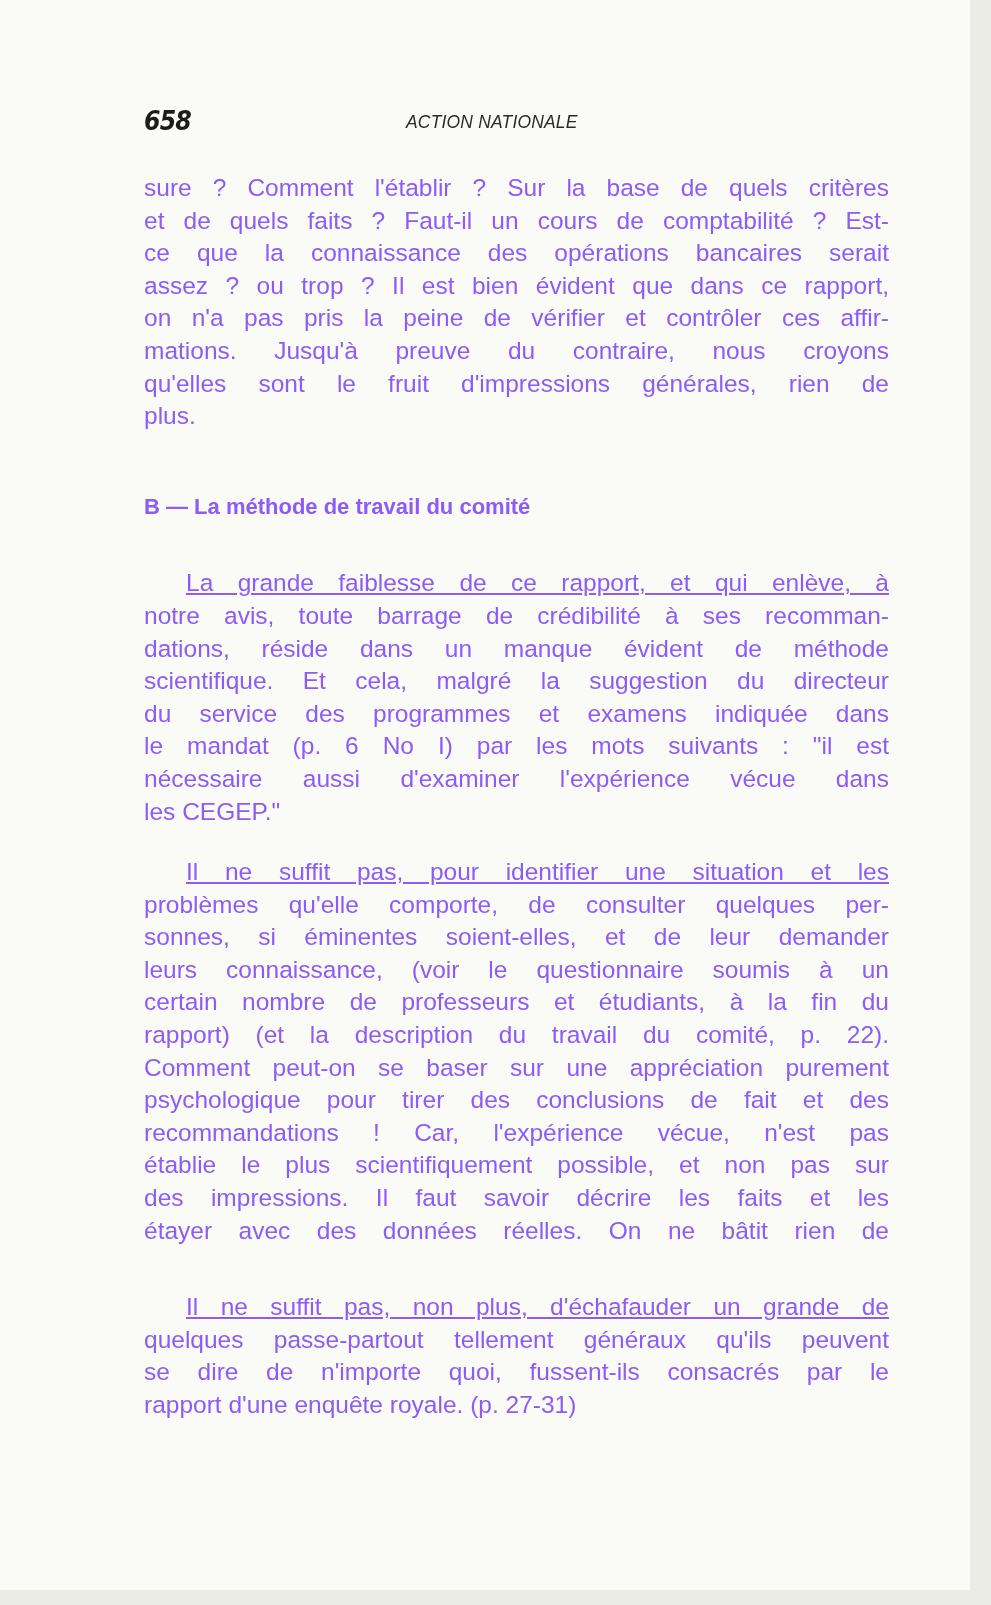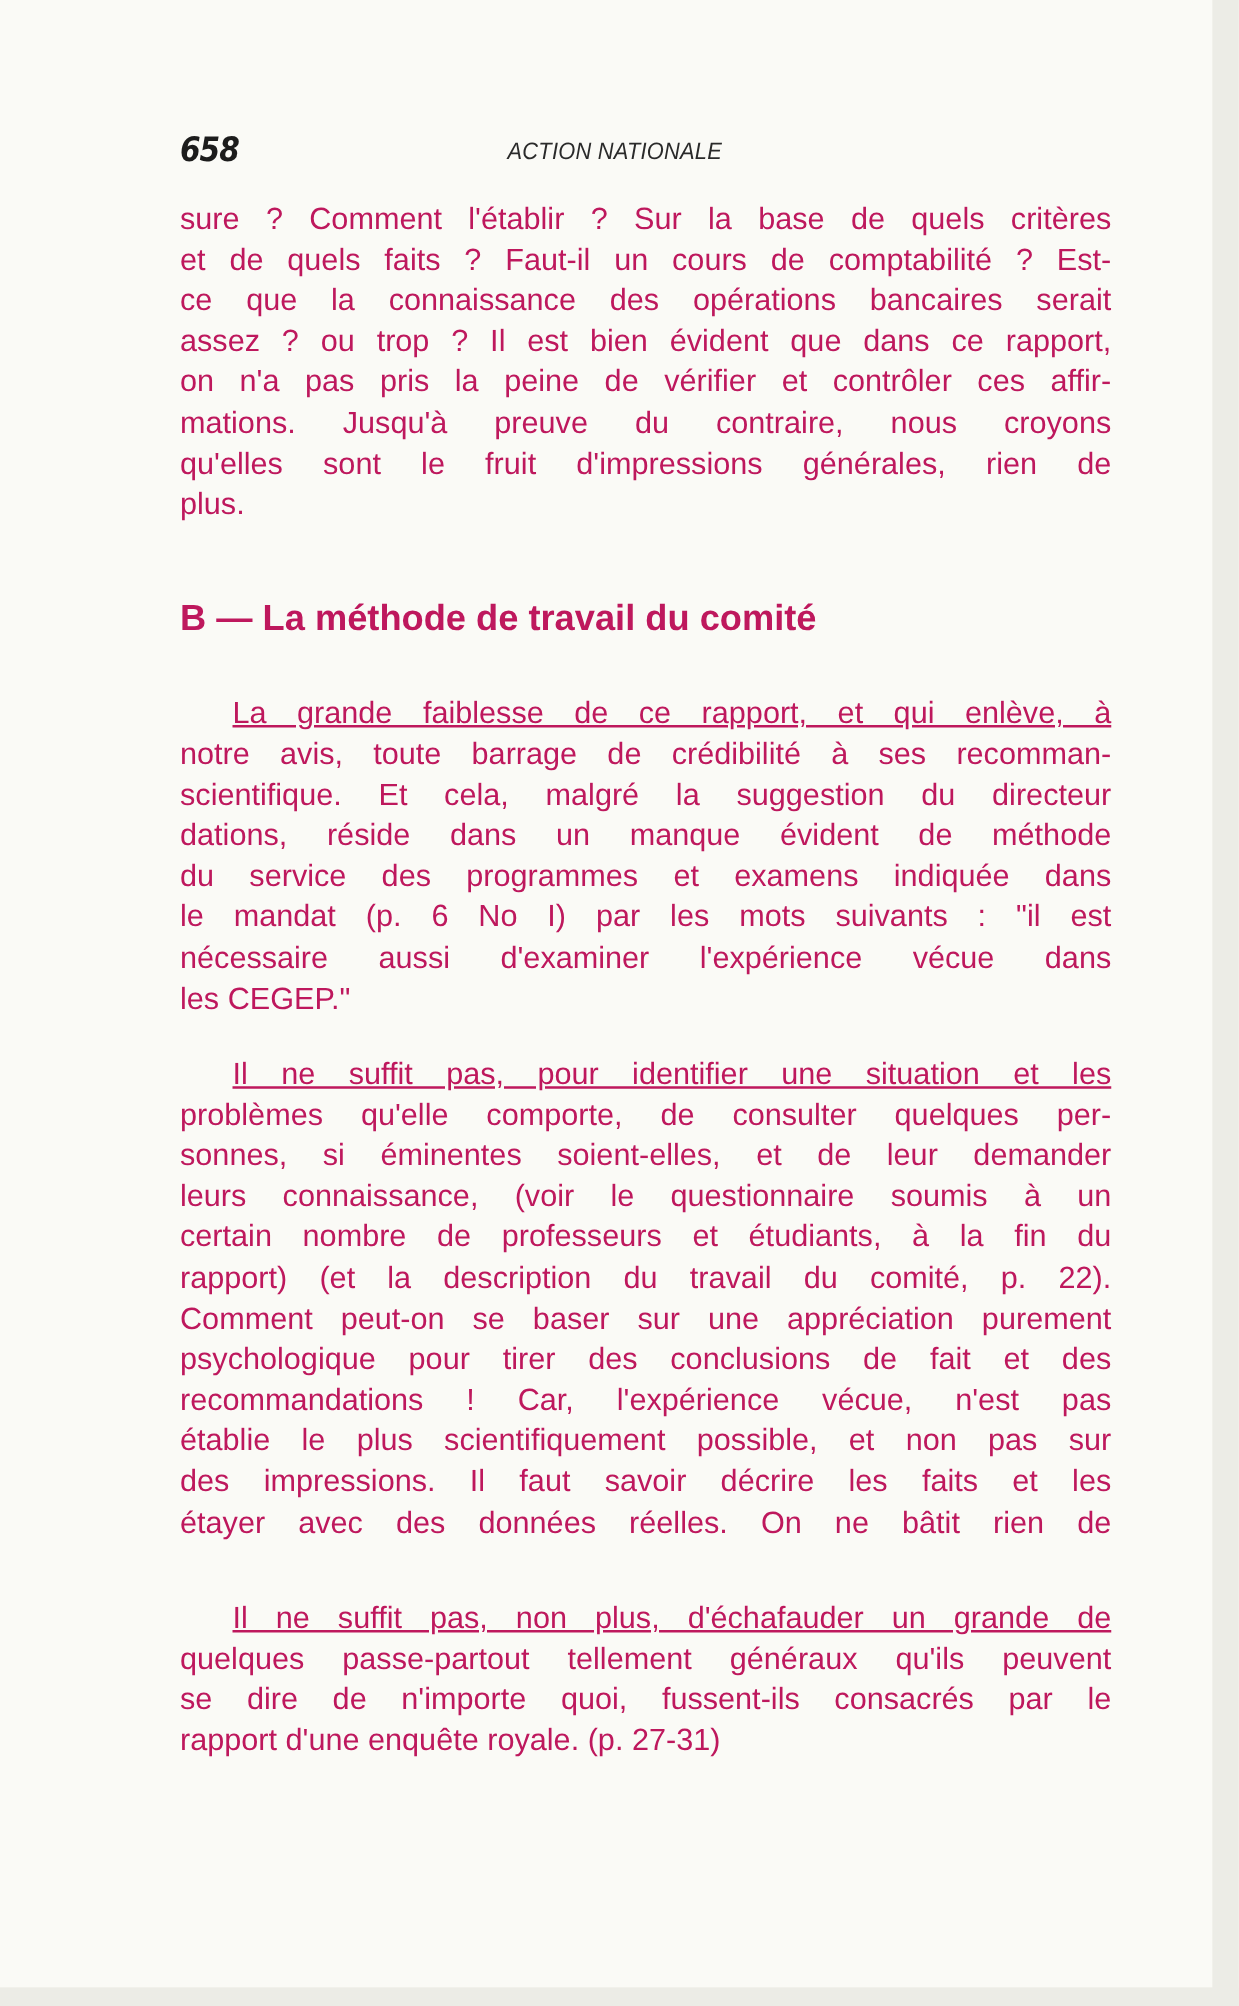--- a/index.html
+++ b/index.html
@@ -64,26 +64,26 @@
       font-family: "Liberation Sans", sans-serif;
       font-size: 19px;
       color: #2a2a2a;
       letter-spacing: 0.2px;
       transform: scaleX(0.92);
       transform-origin: left top;
     }
     .body-text {
       position: absolute;
       left: 144px;
-      top: 160px;
+      top: 172px;
       width: 745px;
       font-family: "Liberation Sans", sans-serif;
       font-size: 24.5px;
       line-height: 32.6px;
-      color: #be185d;
+      color: #8b5cf6;
     }
     .line {
       display: block;
       white-space: nowrap;
       text-align: justify;
       text-align-last: justify;
       height: 32.6px;
     }
     .line.last {
       text-align-last: left;
@@ -126,29 +126,29 @@
     <span class="line">ce que la connaissance des opérations bancaires serait</span>
     <span class="line">assez ? ou trop ? Il est bien évident que dans ce rapport,</span>
     <span class="line">on n'a pas pris la peine de vérifier et contrôler ces affir-</span>
     <span class="line">mations. Jusqu'à preuve du contraire, nous croyons</span>
     <span class="line">qu'elles sont le fruit d'impressions générales, rien de</span>
     <span class="line last">plus.</span>
   </div>
 
   <div class="gap-large"></div>
 
-  <h2 class="line section-heading" style="margin:0;font-size:29px;">B — La méthode de travail du comité</h2>
+  <h2 class="line section-heading" style="margin:0;font-size:22px;">B — La méthode de travail du comité</h2>
 
   <div class="gap"></div>
 
   <div>
     <span class="line indent">La grande faiblesse de ce rapport, et qui enlève, à</span>
     <span class="line">notre avis, toute barrage de crédibilité à ses recomman-</span>
+    <span class="line">dations, réside dans un manque évident de méthode</span>
     <span class="line">scientifique. Et cela, malgré la suggestion du directeur</span>
-    <span class="line">dations, réside dans un manque évident de méthode</span>
     <span class="line">du service des programmes et examens indiquée dans</span>
     <span class="line">le mandat (p. 6 No I) par les mots suivants : "il est</span>
     <span class="line">nécessaire aussi d'examiner l'expérience vécue dans</span>
     <span class="line last">les CEGEP."</span>
   </div>
 
   <div class="gap-small"></div>
 
   <div>
     <span class="line indent">Il ne suffit pas, pour identifier une situation et les</span>

